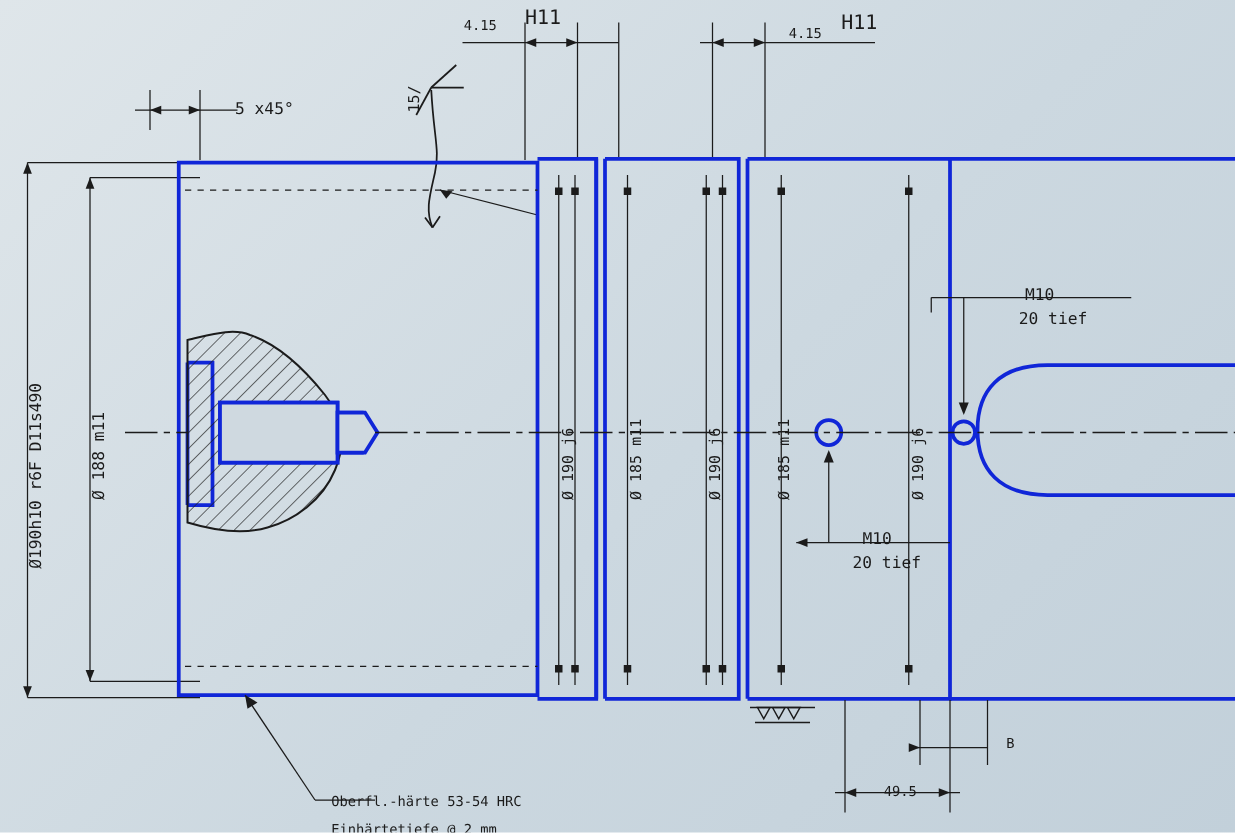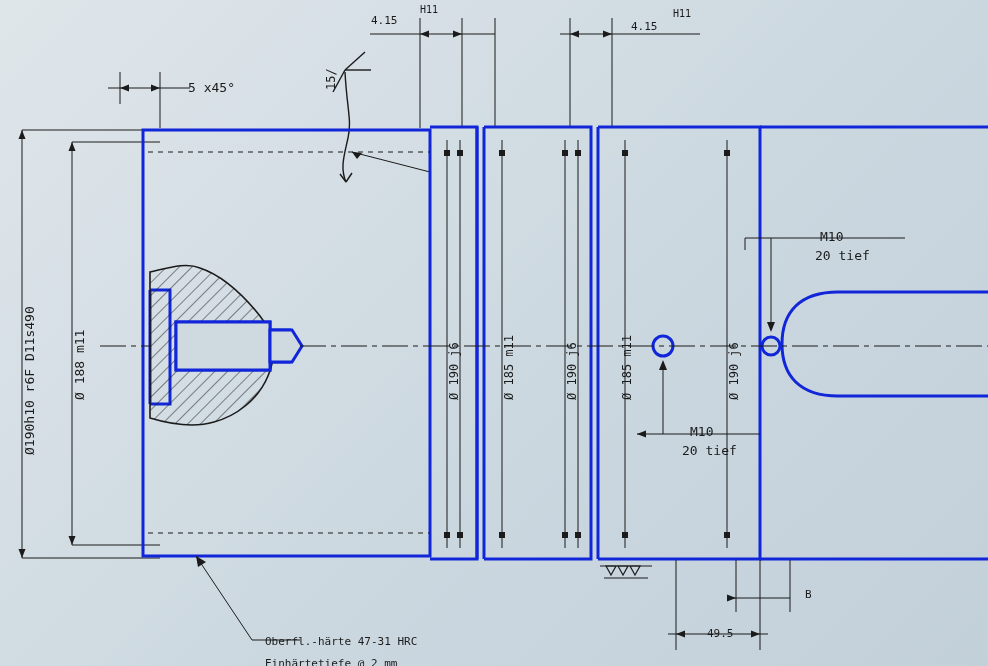--- a/index.html
+++ b/index.html
@@ -17,21 +17,21 @@
     white-space:pre;
     letter-spacing:0px;
   }
   .lbl.v{
     transform-origin:0 0;
     transform:rotate(-90deg);
   }
   .t13{font-size:13px;}
   .t14{font-size:11px;}
   .t12{font-size:12px;}
-  .t10{font-size:10px;}
+  .t10{font-size:16px;}
 </style>
 </head>
 <body>
 
 <div id="stage">
 
   <svg id="dwg" viewBox="0 0 988 666">
     <defs>
       <pattern id="hatchA" width="9" height="9" patternTransform="rotate(45)" patternUnits="userSpaceOnUse">
         <line x1="0" y1="0" x2="0" y2="9" stroke="#1b1b1b" stroke-width="1"></line>
@@ -214,16 +214,16 @@
 
   <div class="lbl t13" style="left:820px;top:229px;">M10</div>
   <div class="lbl t13" style="left:815px;top:248px;">20 tief</div>
 
   <div class="lbl t13" style="left:690px;top:424px;">M10</div>
   <div class="lbl t13" style="left:682px;top:443px;">20 tief</div>
 
   <div class="lbl t14" style="left:707px;top:627px;">49.5</div>
   <div class="lbl t14" style="left:805px;top:588px;">B</div>
 
-  <div class="lbl t14" style="left:265px;top:635px;">Oberfl.-härte 47-31 HRC</div>
+  <div class="lbl t14" style="left:265px;top:635px;">Oberfl.-härte 53-54 HRC</div>
   <div class="lbl t14" style="left:265px;top:657px;">Einhärtetiefe @ 2 mm</div>
 
 </div>
 
 </body></html>

